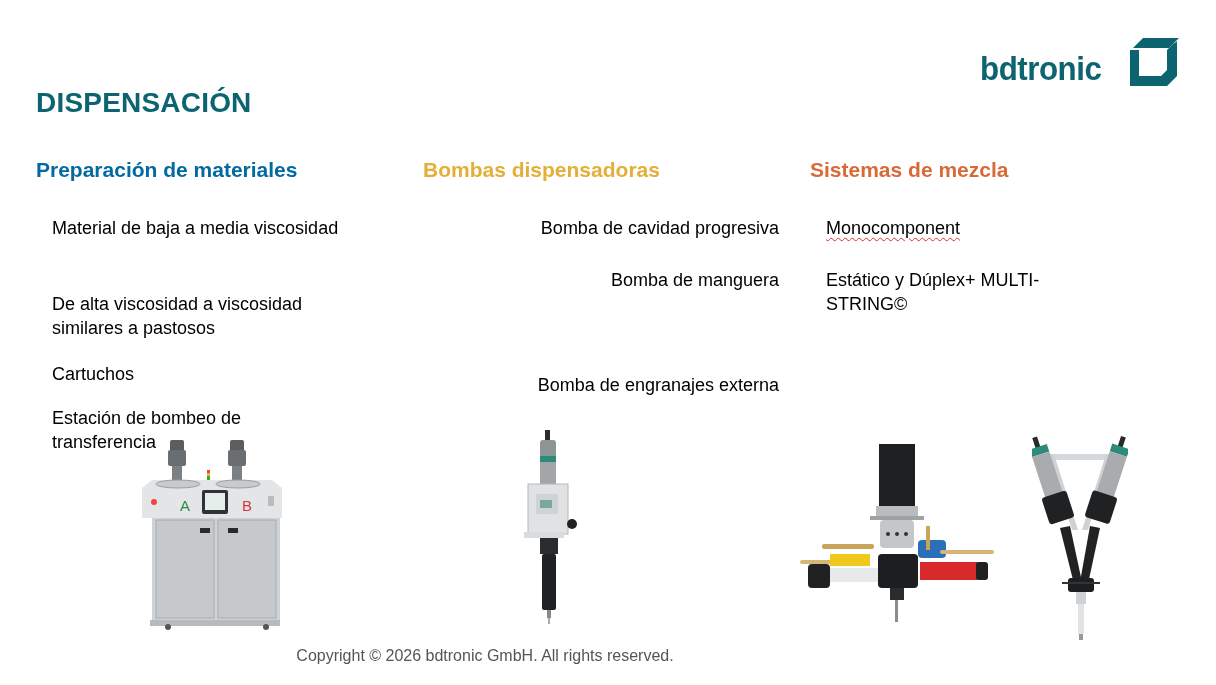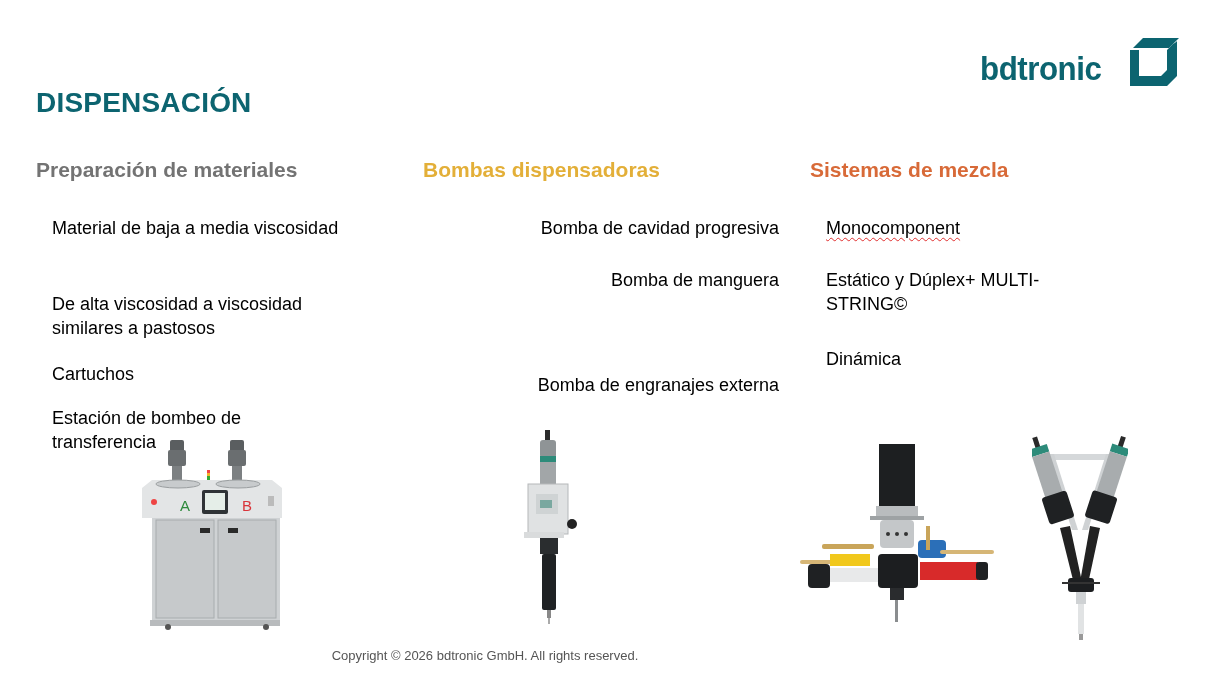--- a/index.html
+++ b/index.html
@@ -19,35 +19,35 @@
       transform: scaleX(0.92); transform-origin: left center;
     }
     .logo-mark { position: absolute; left: 149px; top: 2px; width: 50px; height: 48px; }
 
     .col { position: absolute; top: 156px; width: 340px; }
     .col-1 { left: 36px; }
     .col-2 { left: 423px; }
     .col-3 { left: 810px; width: 260px; }
 
     .col-heading { font-size: 21px; font-weight: bold; line-height: 28px; height: 28px; }
-    .col-1 .col-heading { color: #737373; }
+    .col-1 .col-heading { color: #0369a1; }
     .col-2 .col-heading { color: #e3af38; }
     .col-3 .col-heading { color: #d86a38; }
 
     .item { position: absolute; left: 16px; font-size: 18px; line-height: 24px; color: #000; }
     .col-1 .item { width: 300px; }
     .col-2 .item { width: 340px; text-align: right; }
     .col-3 .item { width: 260px; }
 
     .spell { text-decoration: underline wavy #e03030; text-decoration-thickness: 1px; text-underline-offset: 3px; }
 
     .product { position: absolute; }
     .footer {
       position: absolute; left: 0; width: 964px; top: 648px; text-align: center;
-      font-size: 13px; color: #555; line-height: 16px; padding-left: 12px;
+      font-size: 16px; color: #555; line-height: 16px; padding-left: 12px;
     }
     .footer span { position: relative; left: -3px; }
   </style>
 </head>
 <body>
 
 <div class="page-title">DISPENSACIÓN</div>
 
 <div class="logo">
   <span class="logo-text">bdtronic</span>
@@ -70,21 +70,20 @@
   <div class="col-heading">Bombas dispensadoras</div>
   <div class="item" style="top:60px">Bomba de cavidad progresiva</div>
   <div class="item" style="top:112px">Bomba de manguera</div>
   <div class="item" style="top:217px">Bomba de engranajes externa</div>
 </div>
 
 <div class="col col-3">
   <div class="col-heading">Sistemas de mezcla</div>
   <div class="item spell" style="top:60px; width:auto">Monocomponent</div>
   <div class="item" style="top:112px; width:250px">Estático y Dúplex+ MULTI-STRING©</div>
-  <div class="item" style="top:191px">Dinámica</div>
 </div>
 
 <svg class="product" style="left:138px; top:438px" width="150" height="195" viewBox="0 0 150 195">
 
   <rect x="32" y="2" width="14" height="12" rx="2" fill="#5a5e60"></rect>
   <rect x="30" y="12" width="18" height="16" rx="2" fill="#6a6e70"></rect>
   <rect x="34" y="28" width="10" height="14" fill="#7c8082"></rect>
   <rect x="92" y="2" width="14" height="12" rx="2" fill="#5a5e60"></rect>
   <rect x="90" y="12" width="18" height="16" rx="2" fill="#6a6e70"></rect>
   <rect x="94" y="28" width="10" height="14" fill="#7c8082"></rect>

